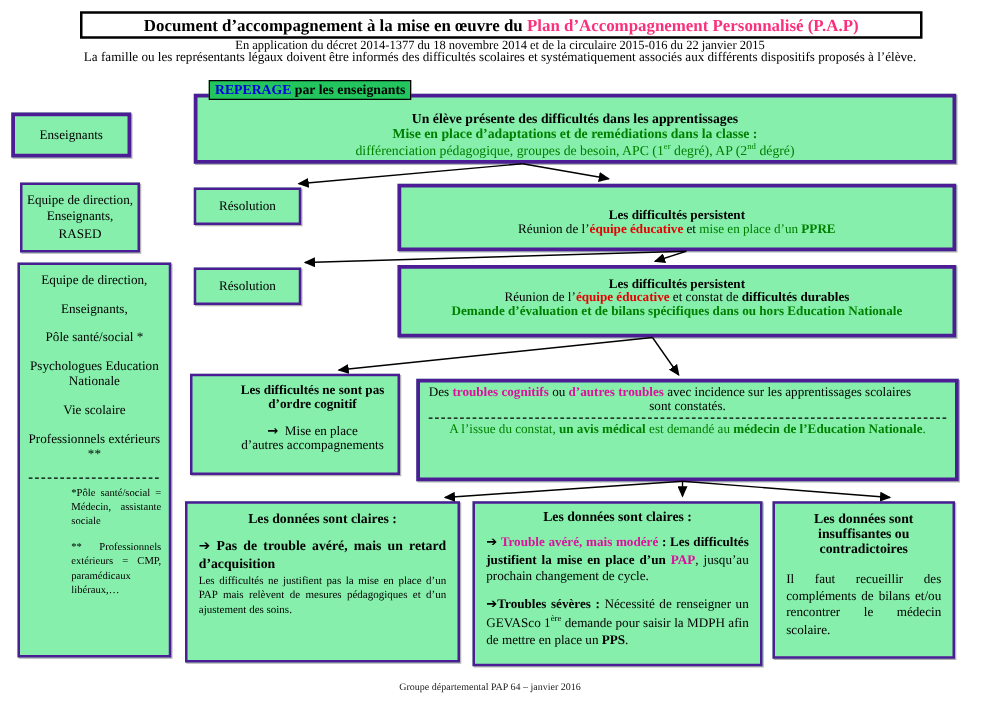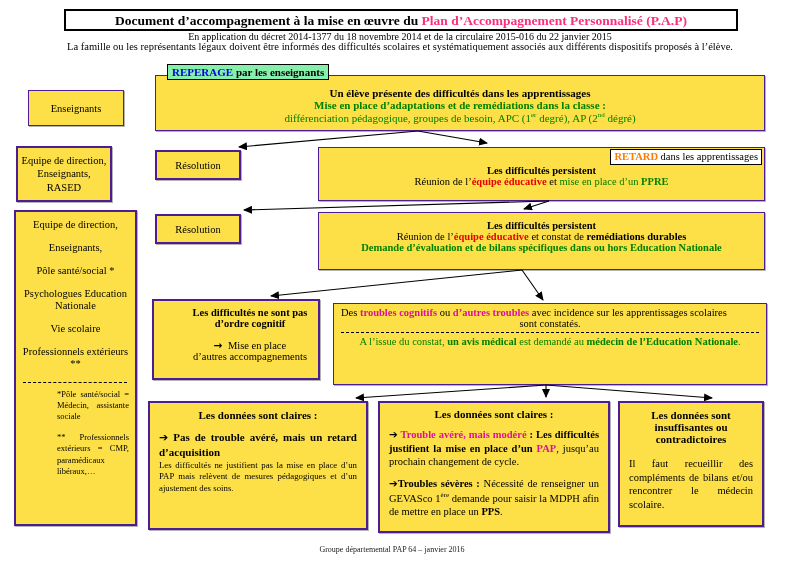--- a/index.html
+++ b/index.html
@@ -1,36 +1,36 @@
 <!DOCTYPE html>
 <html><head>
 <meta charset="utf-8">
 <style>
   html,body{margin:0;padding:0;background:#fff;}
   .page{position:relative;width:800px;height:566px;background:#fff;color:#000;
         font-family:"Liberation Serif",serif;overflow:hidden;}
   .abs{position:absolute;box-sizing:border-box;}
-  .box{position:absolute;box-sizing:border-box;border:1px solid #4c1d95;background:#fde047;
+  .box{position:absolute;box-sizing:border-box;border:3px solid #4c1d95;background:#86efac;
        box-shadow:1px 1px 0 #b3b3b3;}
   .tc{text-align:center;}
   .b{font-weight:bold;}
   .blue{color:#0000e0;}
   .green{color:#008000;}
   .red{color:#e80000;}
   .pink{color:#fb307c;}
   .magenta{color:#dd0f9d;}
   .orange{color:#ff7a00;}
   .title-box{left:64px;top:9px;width:674px;height:22px;border:2px solid #000;
              font-size:13.5px;font-weight:bold;line-height:19px;text-align:center;}
   .subtitle{left:0;top:31px;width:800px;text-align:center;font-size:10px;}
   .intro{left:0;top:41px;width:800px;text-align:center;font-size:10.5px;}
-  .reperage{left:167px;top:64px;padding:1px 4px;border:1px solid #000;background:#86efac;
+  .reperage{left:167px;top:64px;padding:1px 4px;border:1px solid #000;background:#22c55e;
             font-size:11px;font-weight:bold;z-index:3;position:absolute;}
   .stage1{left:155px;top:75px;width:610px;height:56px;font-size:11px;padding-top:11px;}
-  .ens-box{left:28px;top:90px;width:96px;height:36px;font-size:10.5px;
+  .ens-box{left:9px;top:90px;width:96px;height:36px;font-size:10.5px;
            display:flex;align-items:center;justify-content:center;}
   .dir-box{left:16px;top:146px;width:96px;height:56px;font-size:10.5px;border-width:2px;
            display:flex;flex-direction:column;align-items:center;justify-content:center;line-height:1.3;}
   .res1{left:155px;top:150px;width:86px;height:30px;border-width:2px;font-size:10.5px;
         display:flex;align-items:center;justify-content:center;}
   .res2{left:155px;top:214px;width:86px;height:30px;border-width:2px;font-size:10.5px;
         display:flex;align-items:center;justify-content:center;}
   .stage2{left:318px;top:147px;width:447px;height:54px;font-size:10.5px;padding-top:17px;}
   .retard-badge{position:absolute;top:1px;right:2px;border:1px solid #000;padding:0 3px;
                 line-height:14px;font-size:10.5px;background:#fff;}
@@ -99,36 +99,33 @@
     <div class="item">Professionnels extérieurs **</div>
     <div class="dash-sep"></div>
     <div class="note">*Pôle santé/social = Médecin, assistante sociale</div>
     <div class="note">** Professionnels extérieurs = CMP, paramédicaux libéraux,…</div>
   </div>
 
   <div class="box res1">
     <span>Résolution</span>
   </div>
   <div class="box stage2 tc">
-    <div class="retard-badge">
-      <span class="orange b">RETARD</span><span> dans les apprentissages</span>
-    </div>
     <div class="b">Les difficultés persistent</div>
     <div>
       <span>Réunion de l’</span><span class="red b">équipe éducative</span><span> et </span><span class="green">mise en place d’un </span><span class="green b">PPRE</span>
     </div>
   </div>
 
   <div class="box res2">
     <span>Résolution</span>
   </div>
   <div class="box stage3 tc">
     <div class="b">Les difficultés persistent</div>
     <div>
-      <span>Réunion de l’</span><span class="red b">équipe éducative</span><span> et constat de </span><span class="b">remédiations durables</span>
+      <span>Réunion de l’</span><span class="red b">équipe éducative</span><span> et constat de </span><span class="b">difficultés durables</span>
     </div>
     <div class="green b">Demande d’évaluation et de bilans spécifiques dans ou hors Education Nationale</div>
   </div>
 
   <div class="box noncog tc">
     <div class="b">Les difficultés ne sont pas</div>
     <div class="b">d’ordre cognitif</div>
     <div style="margin-top:10px;">
       <span class="arrowglyph">→</span>&nbsp;&nbsp;<span>Mise en place</span>
     </div>

